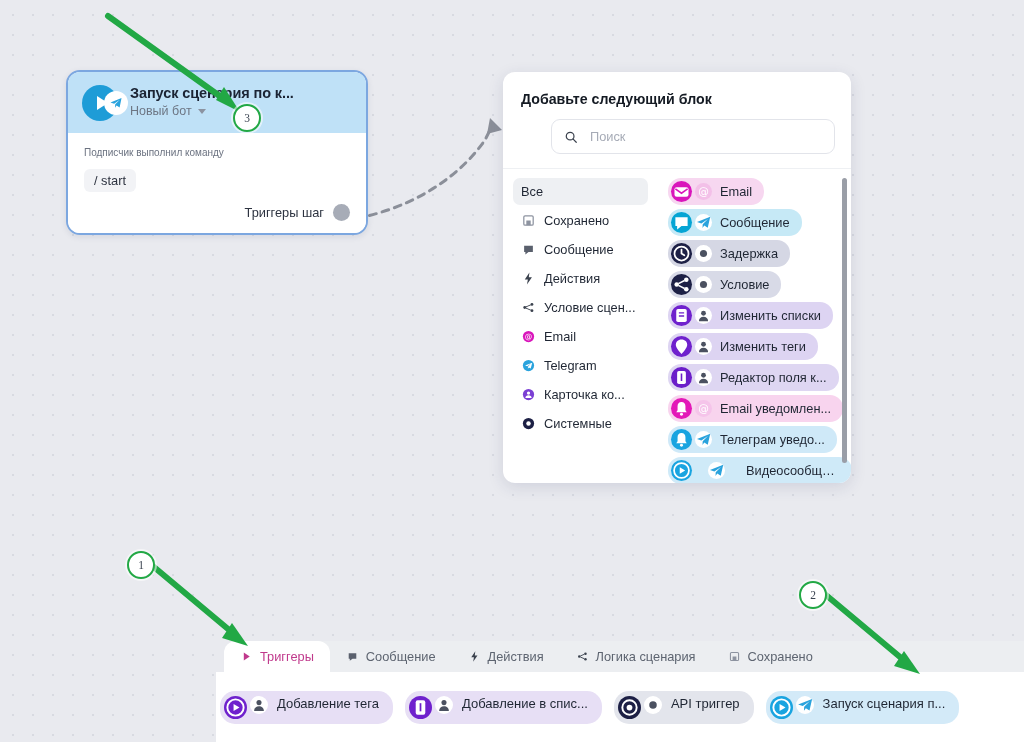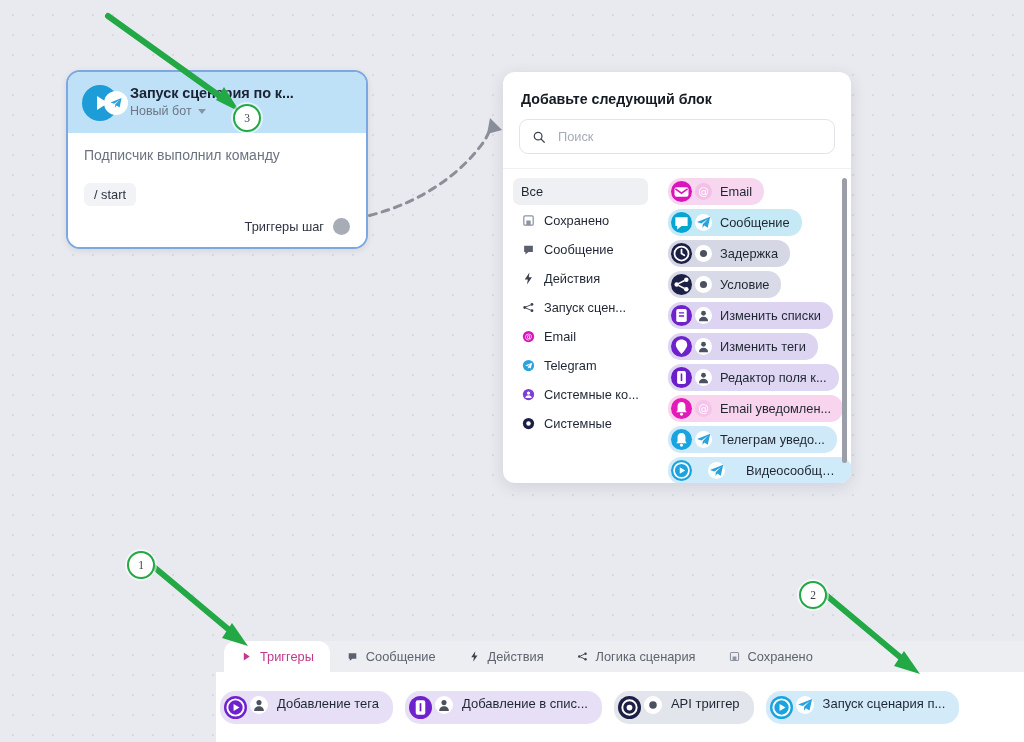--- a/index.html
+++ b/index.html
@@ -38,21 +38,21 @@
   .head .txt{min-width:0;padding-top:1px;}
   .head .title{
     font-size:14.5px;font-weight:bold;color:#1b2434;white-space:nowrap;
     overflow:hidden;text-overflow:ellipsis;letter-spacing:-.1px;
   }
   .head .subrow{display:flex;align-items:center;gap:6px;margin-top:3px;}
   .head .sub{font-size:12.5px;color:#6d7684;}
   .caret{width:0;height:0;border-left:4px solid transparent;border-right:4px solid transparent;
          border-top:5px solid #8b93a1;}
   #trigger-card .body{padding:14px 16px 12px 16px;background:#fff;}
-  .cond-text{font-size:14px;color:#6b7280;margin-bottom:20px;}
+  .cond-text{font-size:10px;color:#6b7280;margin-bottom:11px;}
   .cmd-chip{
     display:inline-block;background:#f2f3f6;border-radius:6px;padding:4px 10px;
     font-size:12.8px;color:#2d3340;
   }
   .nextstep{display:flex;align-items:center;justify-content:flex-end;gap:9px;margin-top:12px;}
   .nextstep span{font-size:12.8px;color:#2d3340;}
   .nextstep .dot{width:17px;height:17px;border-radius:50%;background:#a7acb7;}
 
   
   #connector{position:absolute;left:330px;top:60px;width:200px;height:180px;}
@@ -60,21 +60,21 @@
   
   #block-panel{
     position:absolute;left:503px;top:72px;width:348px;height:411px;
     background:#fff;border-radius:12px;box-shadow:0 4px 16px rgba(40,50,90,.13);
     overflow:hidden;display:flex;flex-direction:column;
   }
   #block-panel .p-title{font-size:14.2px;font-weight:bold;color:#141a23;padding:19px 18px 0 18px;}
   .search-wrap{padding:12px 16px 14px 16px;}
   .search-box{
     display:flex;align-items:center;gap:10px;border:1px solid #e2e4ea;border-radius:9px;
-    padding:8px 12px;background:#fff;
+    padding:8px 12px;background:#fff;margin-left:32px;
   }
   .search-box input{
     border:0;outline:0;font-size:12.8px;color:#1b2434;flex:1;
     font-family:"Liberation Sans",sans-serif;background:transparent;
   }
   .search-box input::placeholder{color:#a6abb6;}
   .p-cols{display:flex;flex:1;min-height:0;border-top:1px solid #eef0f3;}
   .cat-col{width:135px;padding:9px 8px 0 10px;flex:0 0 135px;}
   .cat{
     display:flex;align-items:center;gap:8px;border-radius:7px;padding:6px 8px;
@@ -228,21 +228,21 @@
           <div class="cat">
             <span class="ci">
               <svg width="100%" height="100%" viewBox="0 0 24 24">
                 <circle cx="6" cy="12" r="2.3" fill="#3b424e"></circle>
                 <circle cx="17.5" cy="7" r="2.3" fill="#3b424e"></circle>
                 <circle cx="17.5" cy="17" r="2.3" fill="#3b424e"></circle>
                 <line x1="8" y1="11" x2="15.5" y2="7.8" stroke="#3b424e" stroke-width="1.7"></line>
                 <line x1="8" y1="13" x2="15.5" y2="16.2" stroke="#3b424e" stroke-width="1.7"></line>
               </svg>
             </span>
-            <span>Запуск сцен...</span>
+            <span>Условие сцен...</span>
           </div>
           <div class="cat">
             <span class="ci">
               <svg width="100%" height="100%" viewBox="0 0 24 24">
                 <circle cx="12" cy="12" r="9" fill="#d916bb"></circle>
                 <text x="12" y="16.5" font-size="12" text-anchor="middle" fill="#fff" font-family="DejaVu Sans">@</text>
               </svg>
             </span>
             <span>Email</span>
           </div>
@@ -256,21 +256,21 @@
             <span>Telegram</span>
           </div>
           <div class="cat">
             <span class="ci">
               <svg width="100%" height="100%" viewBox="0 0 24 24">
                 <circle cx="12" cy="12" r="9" fill="#7b3fd4"></circle>
                 <circle cx="12" cy="9.6" r="2.6" fill="#fff"></circle>
                 <path d="M7 17.6 C7 14.6 9.2 13.2 12 13.2 C14.8 13.2 17 14.6 17 17.6 Z" fill="#fff"></path>
               </svg>
             </span>
-            <span>Системные ко...</span>
+            <span>Карточка ко...</span>
           </div>
           <div class="cat">
             <span class="ci">
               <svg width="100%" height="100%" viewBox="0 0 24 24">
                 <circle cx="12" cy="12" r="9" fill="#1d2045"></circle>
                 <circle cx="12" cy="12" r="3.6" fill="#fff"></circle>
               </svg>
             </span>
             <span>Системные</span>
           </div>

